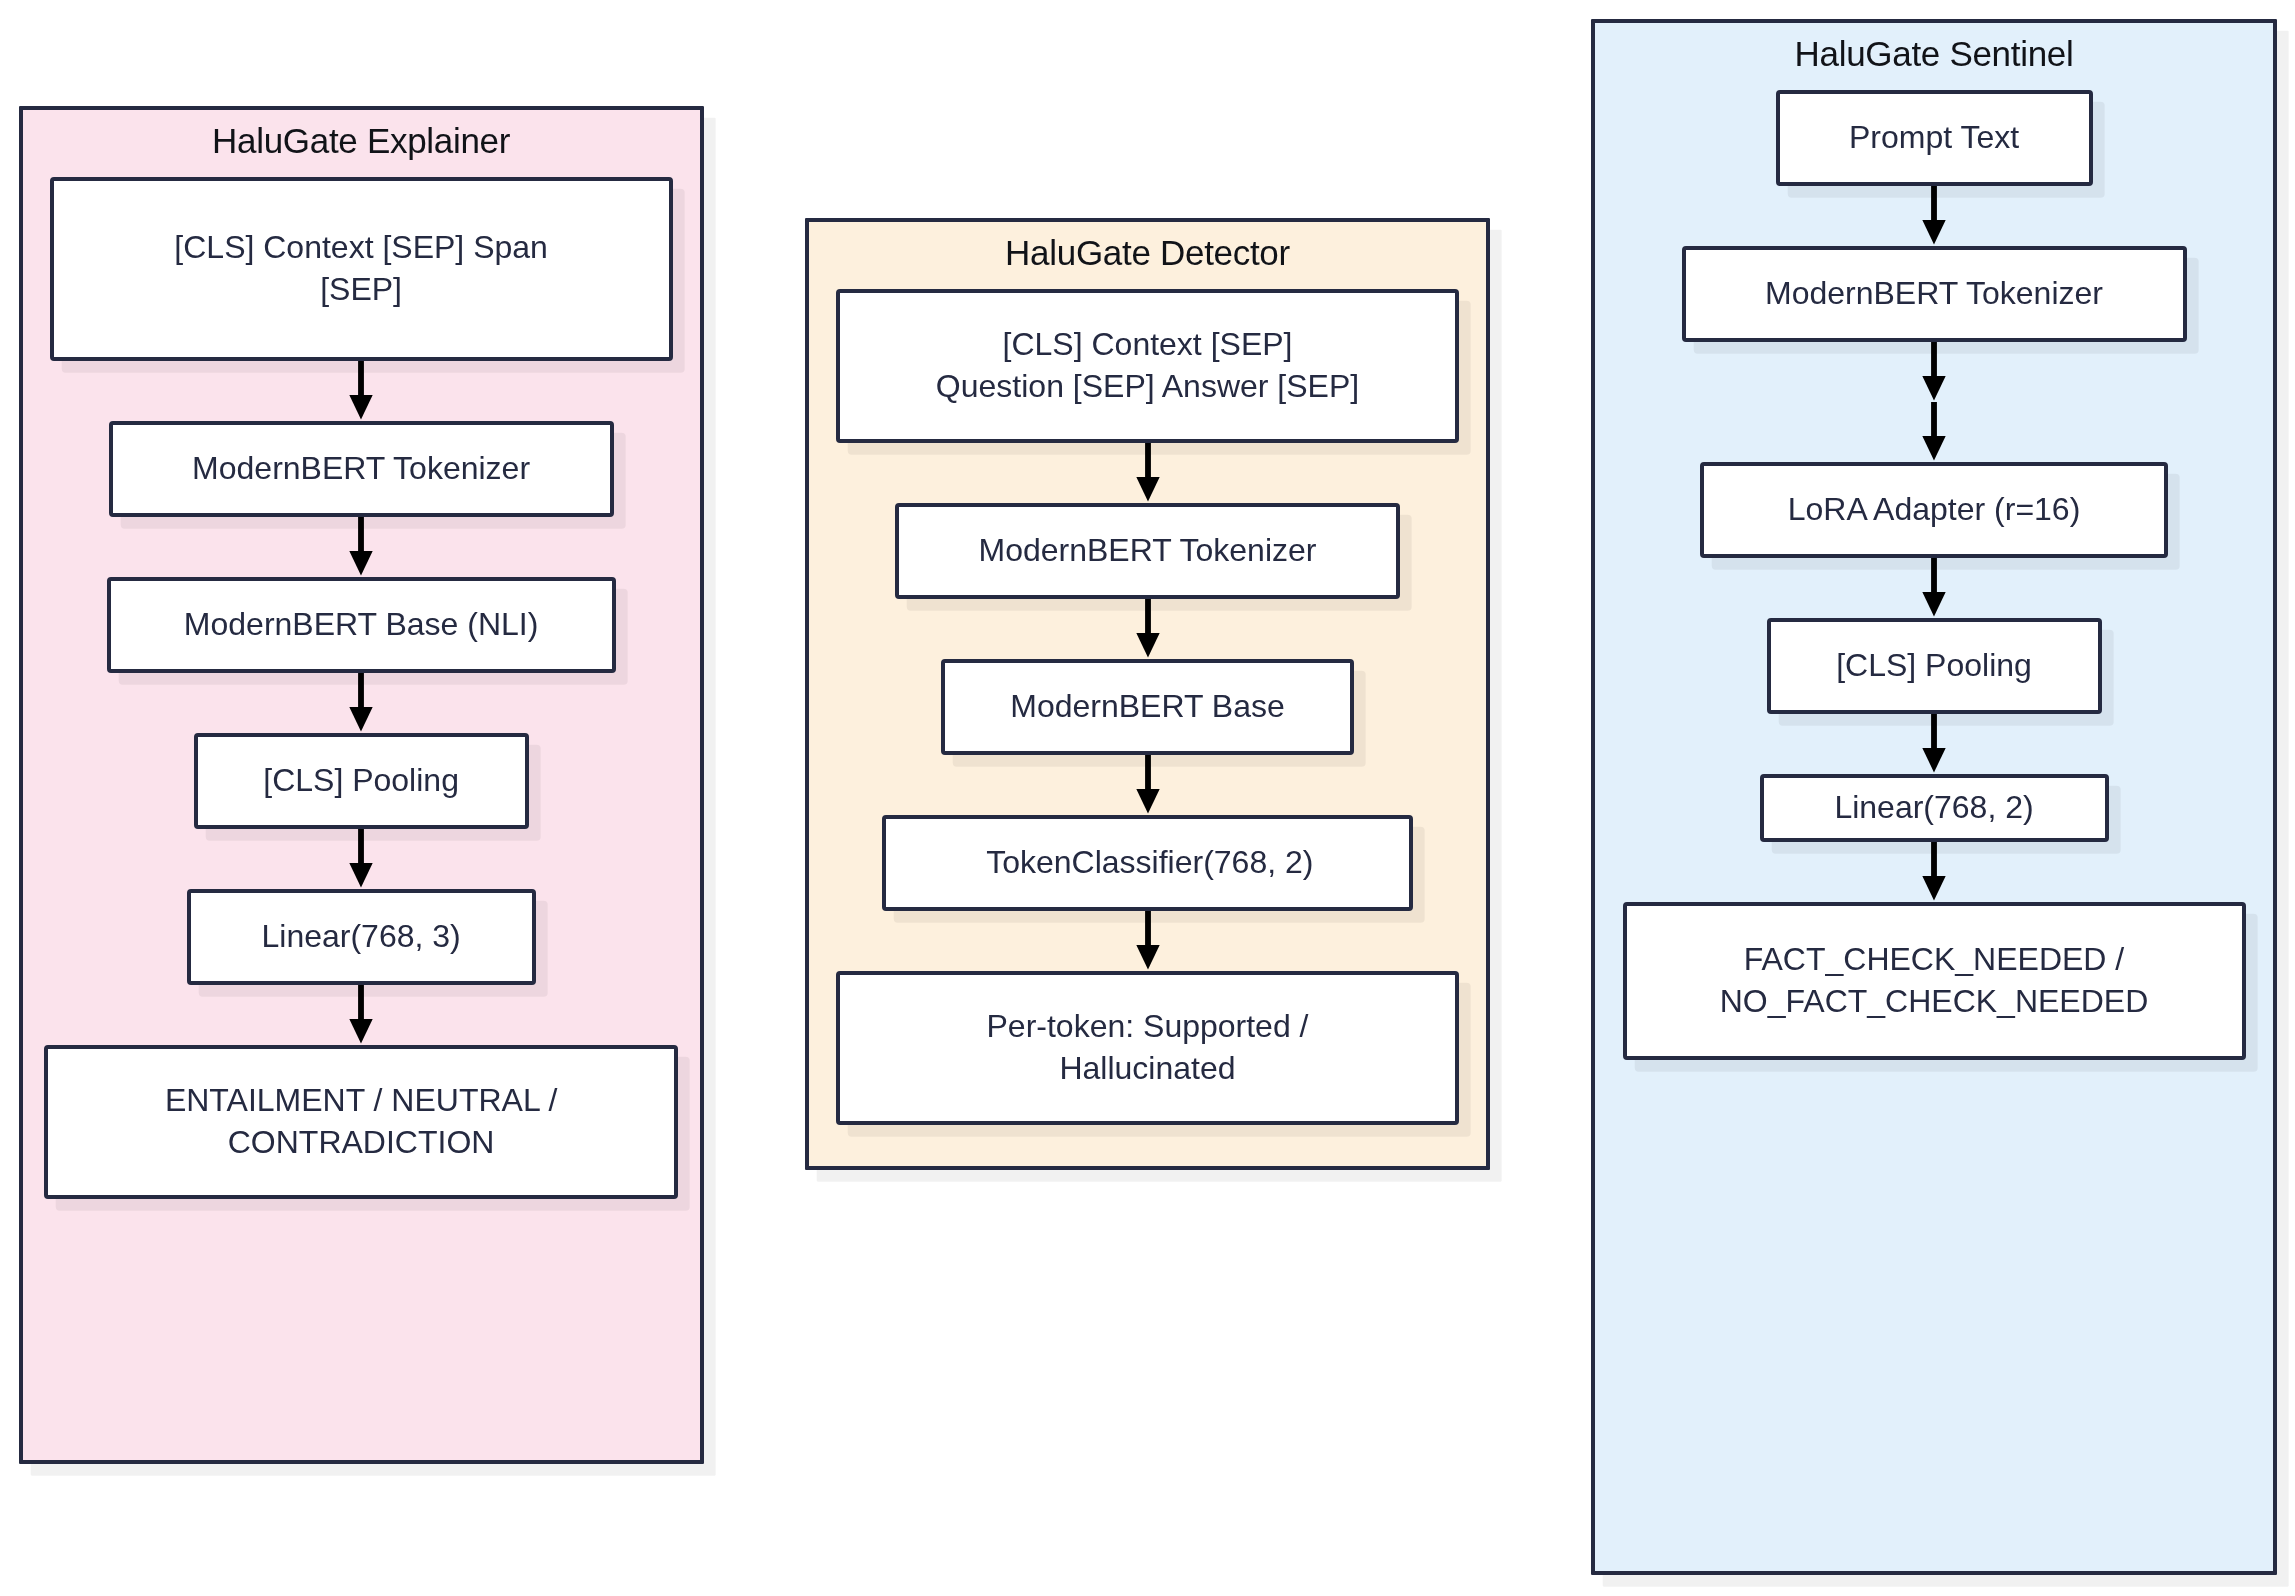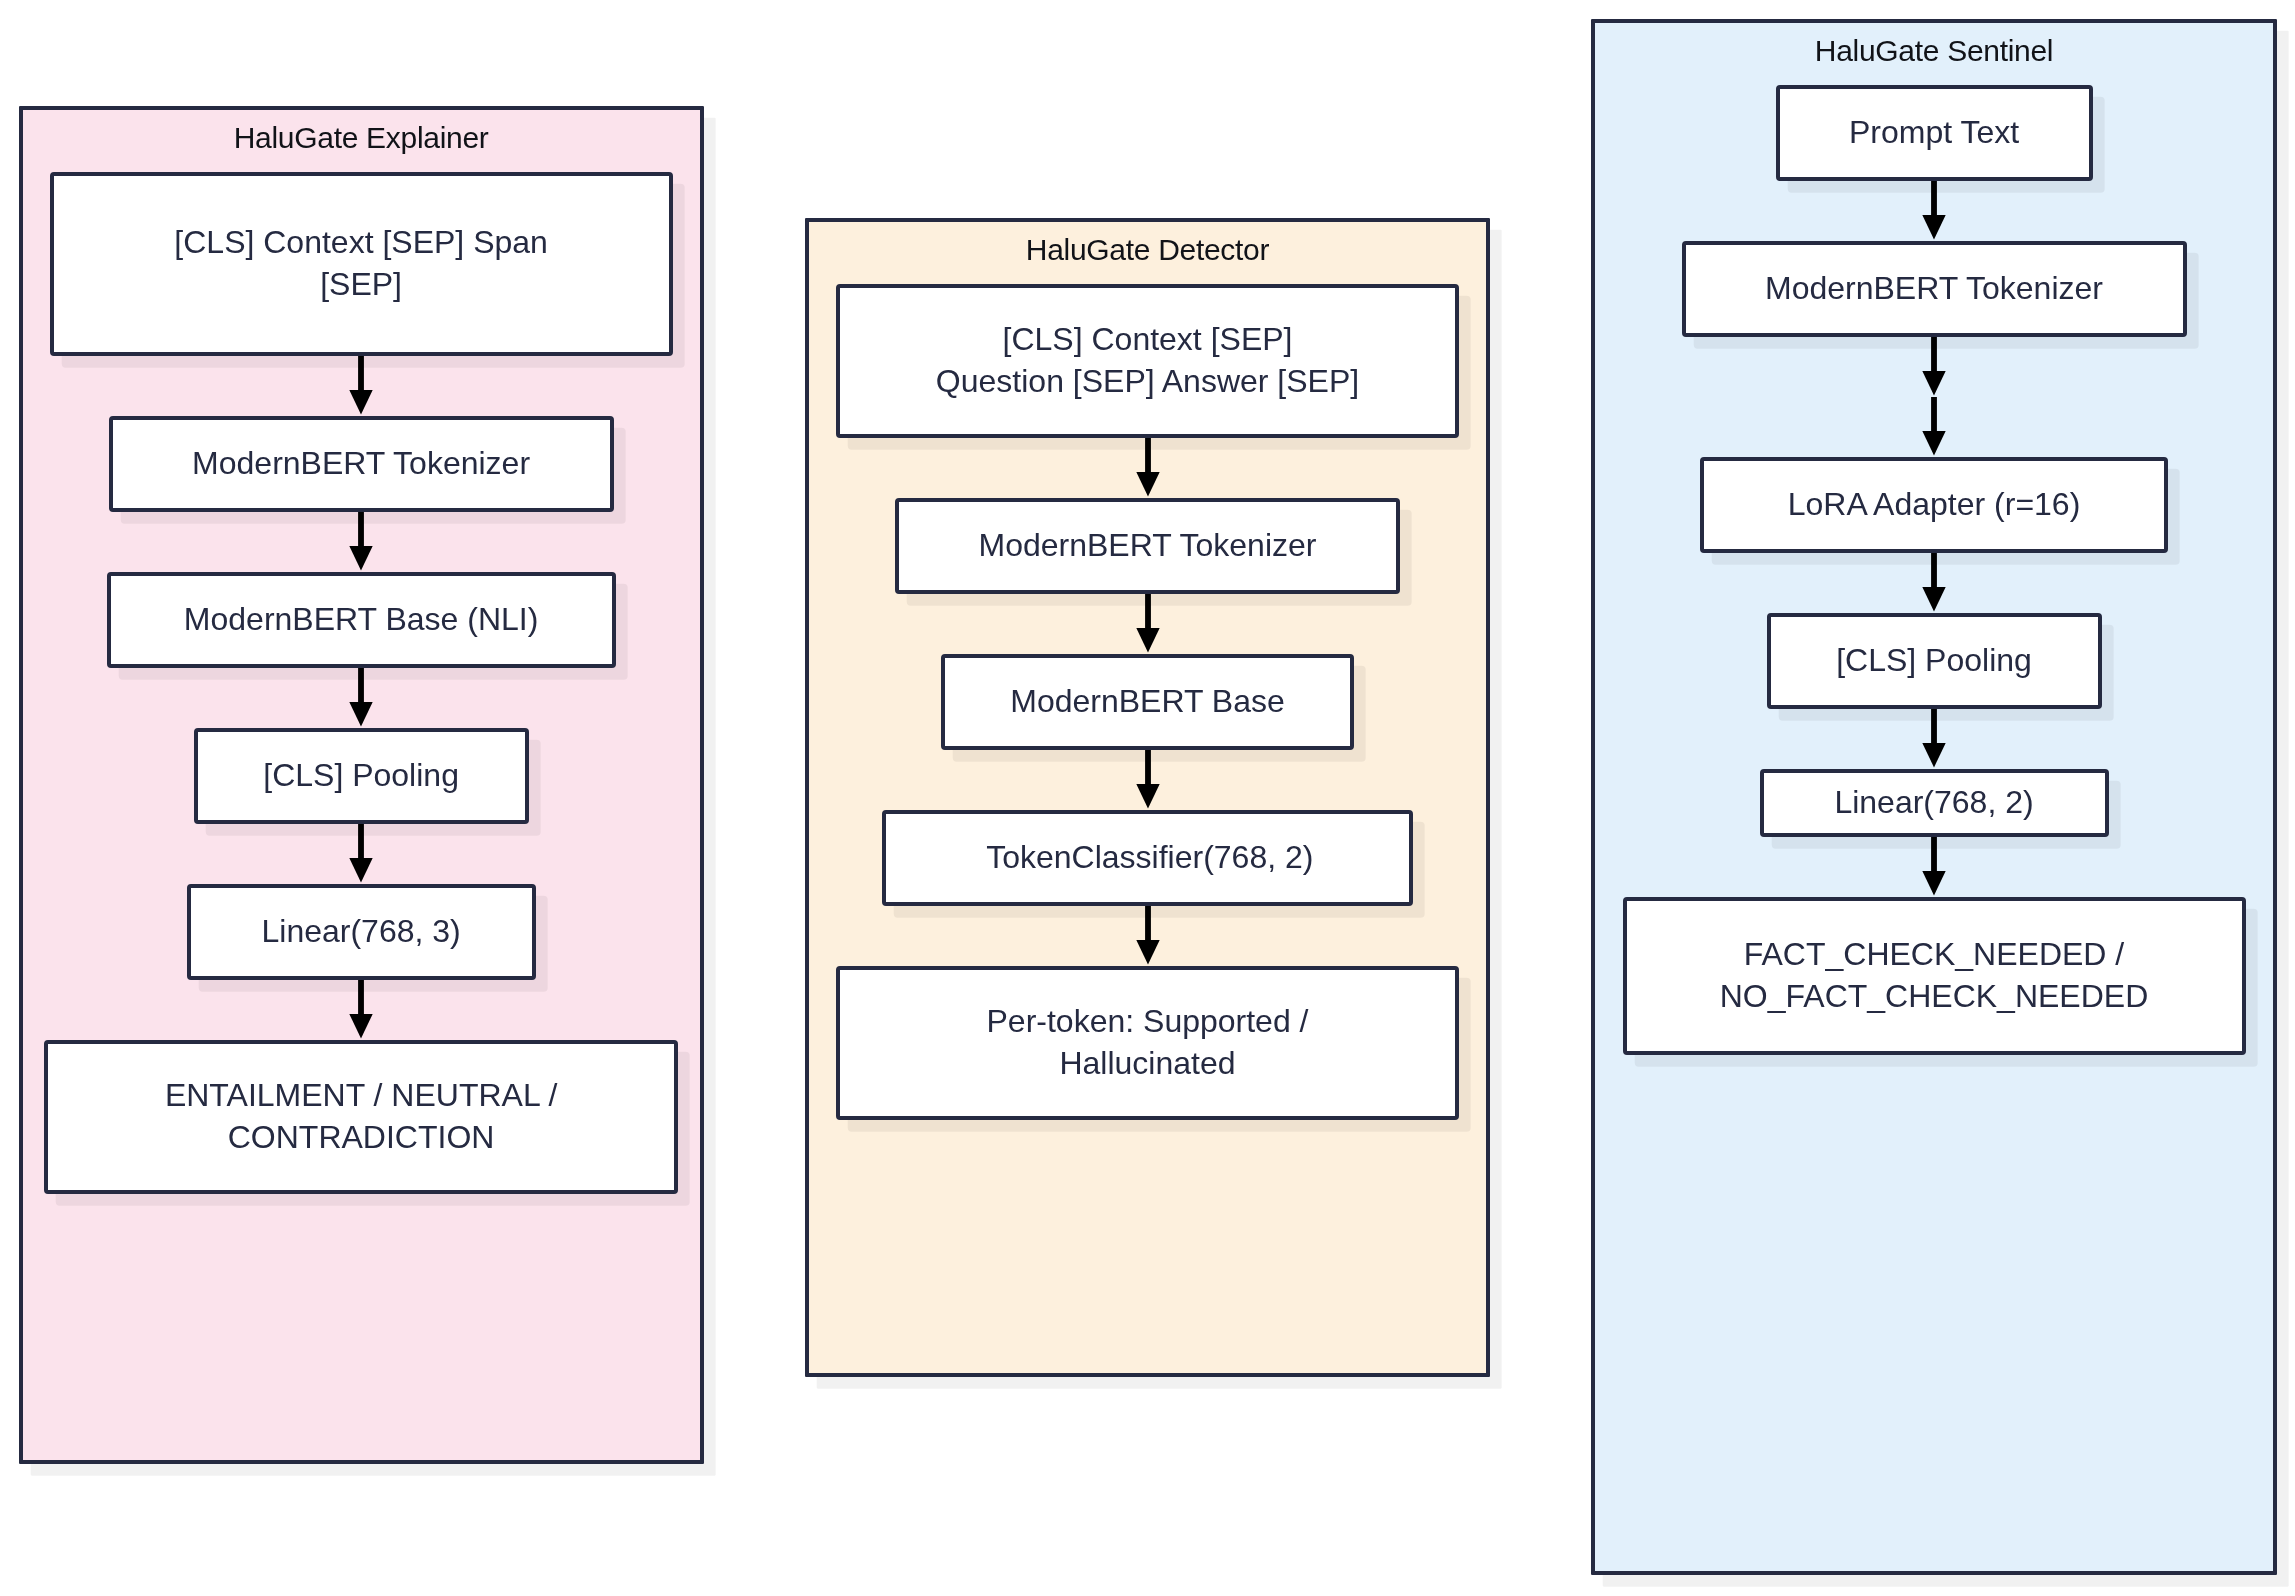--- a/index.html
+++ b/index.html
@@ -26,21 +26,21 @@
     box-sizing: border-box;
     border: 4.8px solid #252a41;
     border-radius: 1.1px;
     box-shadow: 11.7px 11.7px 0 0 rgba(0,0,0,0.055);
     display: flex;
     flex-direction: column;
     align-items: center;
   }
   .cluster-title {
     color: #111318;
-    font-size: 30px;
+    font-size: 35px;
     line-height: 1;
     letter-spacing: -0.3px;
     font-stretch: condensed;
     white-space: nowrap;
     text-align: center;
   }
 
   .cluster.pink   { background: #fbe3ec; }
   .cluster.orange { background: #fdf0dd; }
   .cluster.blue   { background: #e2f0fb; }
@@ -122,21 +122,21 @@
         <line x1="26" y1="0" x2="26" y2="70" stroke="#000" stroke-width="11"></line>
         <polygon points="4,64 48,64 26,110" fill="#000"></polygon>
       </svg>
 
       <div class="node" style="width:634px; height:154px;">ENTAILMENT / NEUTRAL /
 CONTRADICTION</div>
 
     </div>
   </div>
 
-  <div class="cluster orange" style="left:805px; top:218px; width:685px; height:1159px; padding-top:12.8px;">
+  <div class="cluster orange" style="left:805px; top:218px; width:685px; height:952px; padding-top:12.8px;">
     <div class="cluster-title">HaluGate Detector</div>
 
     <div class="flow" style="margin-top:19px;">
 
       <div class="node" style="width:623px; height:154px;">[CLS] Context [SEP]
 Question [SEP] Answer [SEP]</div>
 
       <svg class="arrow" height="60" viewBox="0 0 52 113">
         <line x1="26" y1="0" x2="26" y2="70" stroke="#000" stroke-width="11"></line>
         <polygon points="4,64 48,64 26,110" fill="#000"></polygon>

